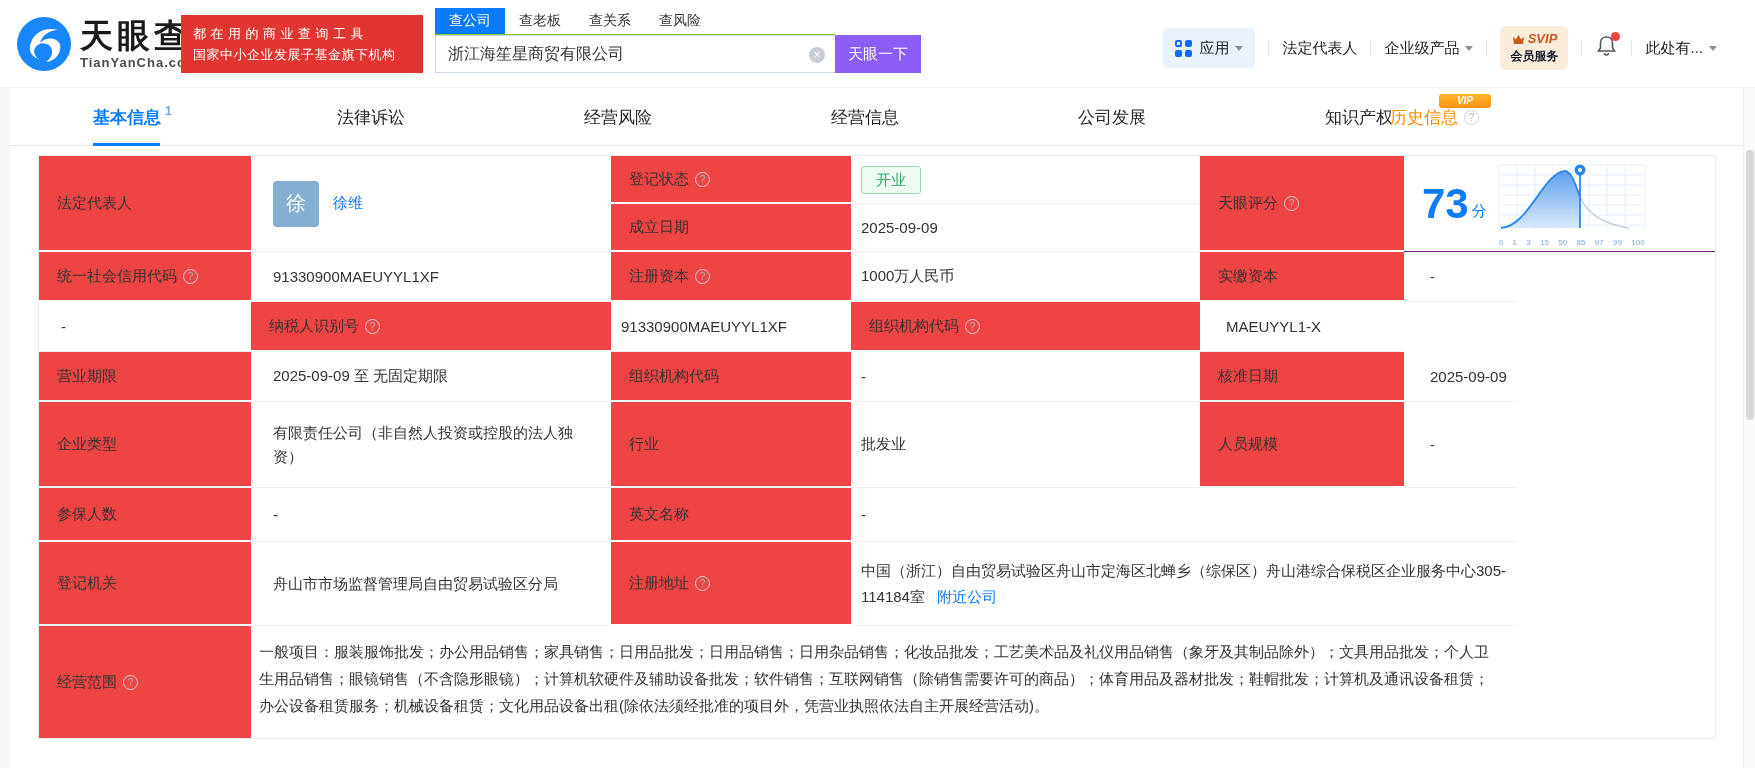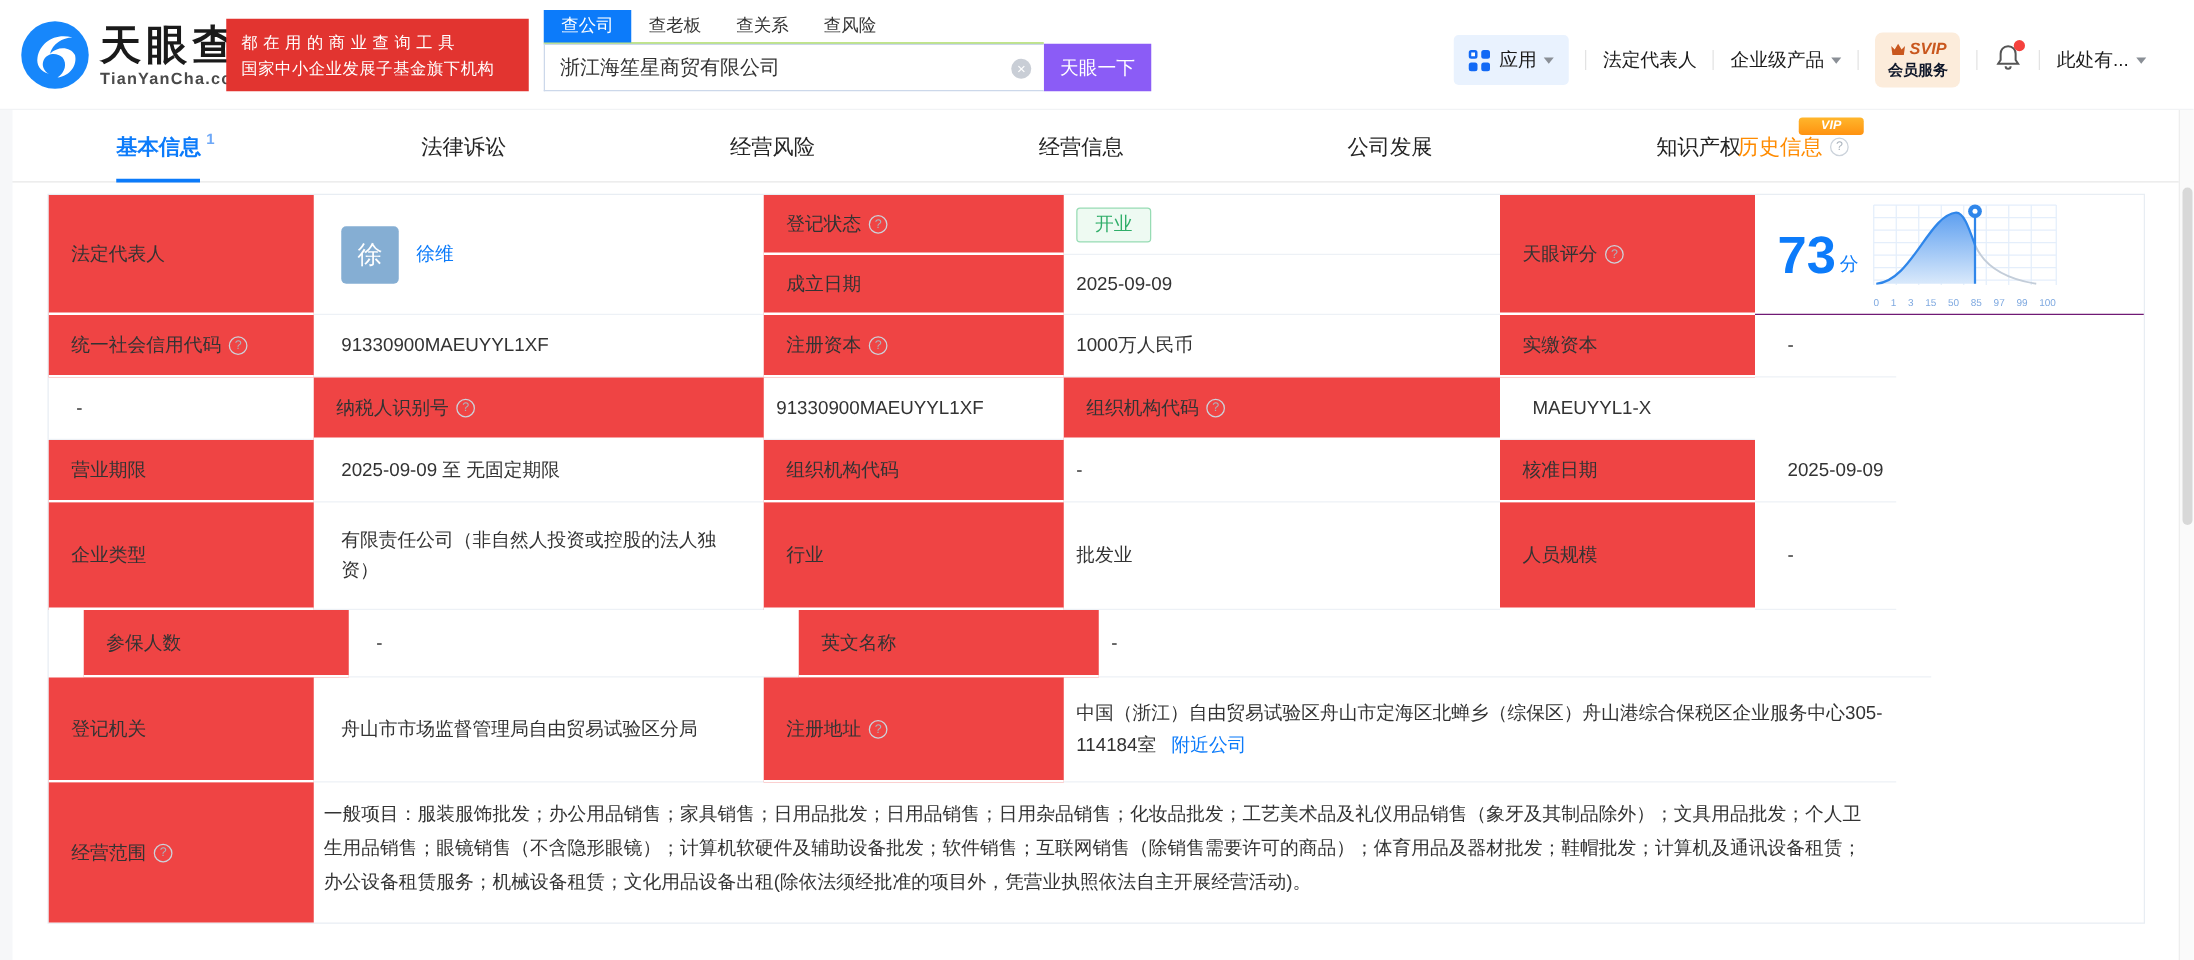--- a/index.html
+++ b/index.html
@@ -68,21 +68,21 @@
   .val.v2 { padding-left:10px; }
   .val.v3 { padding-left:26px; }
   .tail { border-bottom:none; }
   .row:last-child .val, .row:last-child .lbl { border-bottom:none; }
 
   .g6 { grid-template-columns:212px 360px 240px 349px 204px 1fr; }         
   .g7 { grid-template-columns:212px 360px 240px 349px 204px 113px 1fr; }   
   .gmid { grid-template-columns:212px 360px 240px 666px 1fr; }             
   .gwide { grid-template-columns:212px 1266px 1fr; }                       
 
-  .r1 { height:96px; } .r2,.r3,.r4 { height:50px; } .r5 { height:86px; } .r6 { height:54px;margin-left:28px; }
+  .r1 { height:96px; } .r2,.r3,.r4 { height:50px; } .r5 { height:86px; } .r6 { height:54px; }
   .r7 { height:84px; } .r8 { height:112px; }
 
   .stack2 { display:grid; grid-template-columns:240px 349px; grid-template-rows:48px 48px; grid-column:3/5; }
   .avatar { width:46px; height:46px; border-radius:4px; background:#85aed3; color:#fff; font-size:20px;
     display:flex; align-items:center; justify-content:center; margin-right:14px; cursor:pointer; }
   .link { color:#0c7bfa; cursor:pointer; text-decoration:none; }
   .badge-open { border:1px solid #97dcb4; background:#eefaf2; color:#2fae69; border-radius:3px;
     padding:4px 14px; font-size:15px; line-height:18px; }
   .mlines { align-items:center; line-height:24px; padding-top:0; }
   .scope-val { line-height:27px; padding:12px 14px 12px 8px; align-items:flex-start; font-size:15px; }

